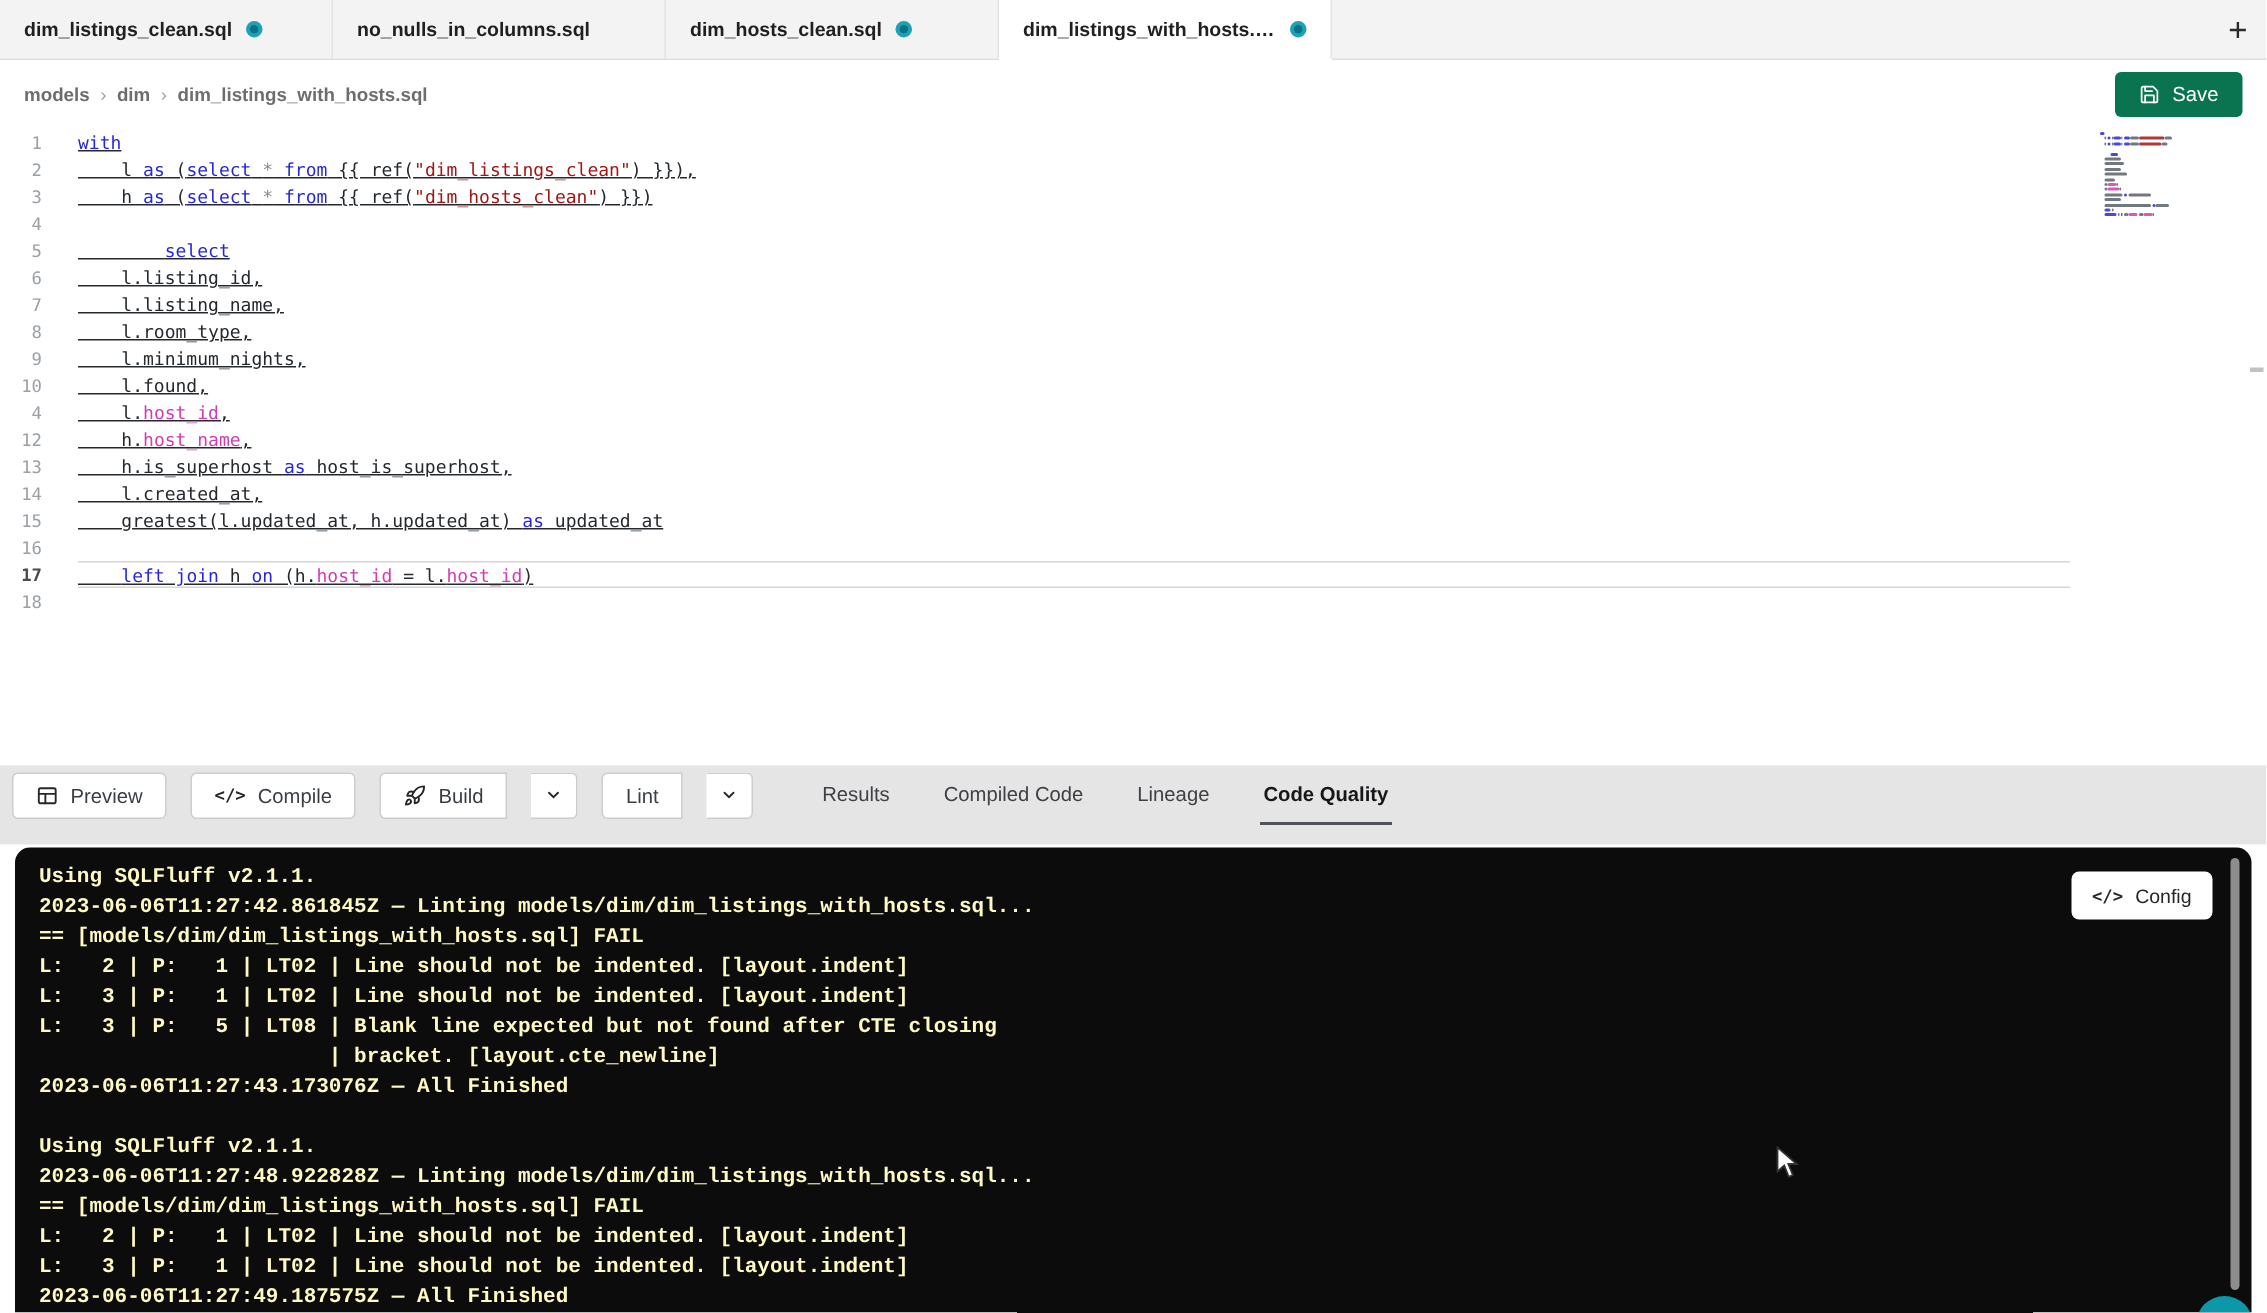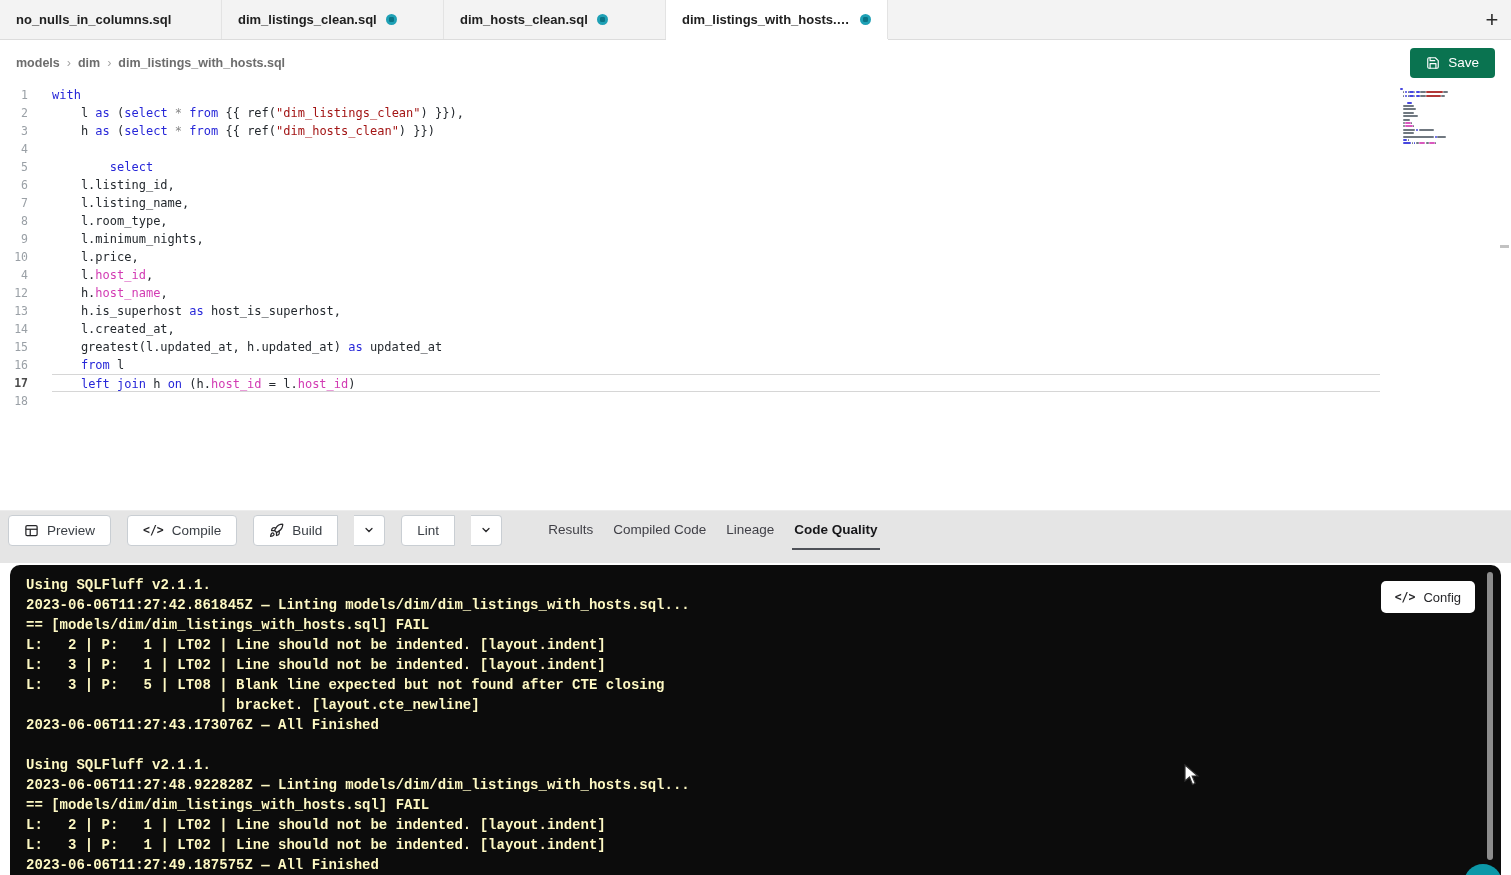--- a/index.html
+++ b/index.html
@@ -28,21 +28,21 @@
   .bc-sep { margin: 0 7px; color: #a3a3a3; }
   .save-btn { display: flex; align-items: center; gap: 8px; background: var(--accent-green, #0a7350);
               color: #fff; border: none; border-radius: 4px; padding: 0 16px; height: 30px;
               font-size: 13.5px; font-weight: 500; cursor: pointer; }
 
   
   .editor { position: relative; height: 425px; background: #fff; overflow: hidden;
             font-family: "DejaVu Sans Mono", monospace; font-size: 12px; padding-top: 1px; }
   .code-row { display: flex; height: 18px; line-height: 18px; }
   .gutter { width: 52px; flex: none; text-align: right; padding-right: 24px; color: #9aa0a6; font-size: 11.5px; }
-  .code { flex: 1; white-space: pre; color: #24292e; margin-right: 131px; }
+  .code { flex: 1; white-space: pre; color: #24292e; margin-right: 131px; text-decoration: underline; }
   .code-row.current .code { border-top: 1px solid #d6d6d6; border-bottom: 1px solid #d6d6d6; }
   .code-row.current .gutter { color: #4b4b4b; font-weight: bold; }
   .tok-kw { color: var(--tok-kw, #2727d8); }
   .tok-str { color: var(--tok-str, #a31515); }
   .tok-var { color: var(--tok-var, #d23bb3); }
   .tok-op { color: var(--tok-op, #888); }
   .minimap { position: absolute; top: 3px; right: 51px; width: 60px; height: 70px; }
   .mm-seg { position: absolute; height: 2px; border-radius: 1px; opacity: .85; }
   .editor-mark { position: absolute; right: 2px; top: 160px; width: 9px; height: 3px; background: #c2c2c2; }
 
@@ -52,21 +52,21 @@
   .btn { display: inline-flex; align-items: center; gap: 8px; background: #fff;
          border: 1px solid #c9ced3; border-radius: 4px; height: 31px; padding: 0 15px;
          font-size: 13.5px; color: #3a3f45; font-weight: 500; cursor: pointer;
          font-family: "Liberation Sans", sans-serif; }
   .btn + .btn, .btn-group { margin-left: 16px; }
   .btn-group { display: inline-flex; }
   .btn-group .seg-main { border-radius: 4px 0 0 4px; }
   .btn-group .seg-chev { border-radius: 0 4px 4px 0; border-left: none; padding: 0 9px; }
   .ico { display: inline-flex; align-items: center; }
   .code-glyph { font-family: "DejaVu Sans Mono", monospace; font-size: 11.5px; font-weight: bold; color: #27272a; }
-  .panel-tabs { display: flex; gap: 16px; margin-left: 44px; align-self: flex-start; height: 39px; }
+  .panel-tabs { display: flex; gap: 32px; margin-left: 44px; align-self: flex-start; height: 39px; }
   .ptab { display: flex; align-items: center; font-size: 13.5px; color: #3f3f46;
           border-bottom: 2px solid transparent; cursor: pointer; padding: 0 2px; }
   .ptab.active { color: #17171a; font-weight: 600; border-bottom-color: #4f5258; }
 
   
   .terminal { position: relative; margin: 2px 10px 0; height: 320px; background: var(--terminal-bg, #0c0c0c);
               border-radius: 10px; padding: 10px 16px; overflow: hidden; }
   .terminal-text { font-family: Liberation Mono, monospace; font-size: 14px; font-weight: bold;
                    line-height: 20px; color: #fef9c3; white-space: pre; }
   .config-btn { position: absolute; top: 16px; right: 26px; display: flex; align-items: center; gap: 8px;
@@ -80,25 +80,25 @@
   .mouse-cursor { position: absolute; left: 1184px; top: 764px; pointer-events: none; }
 </style>
 </head>
 <body>
 
 <div class="app">
 
   <header class="tabbar">
     <div class="tabs" id="tabs">
         <div class="tab">
-          <span class="tab-label">no_nulls_in_columns.sql</span>
-        </div>
-        <div class="tab">
           <span class="tab-label">dim_listings_clean.sql</span>
           <span class="dot"></span>
+        </div>
+        <div class="tab">
+          <span class="tab-label">no_nulls_in_columns.sql</span>
         </div>
         <div class="tab">
           <span class="tab-label">dim_hosts_clean.sql</span>
           <span class="dot"></span>
         </div>
         <div class="tab active">
           <span class="tab-label">dim_listings_with_hosts.sql</span>
           <span class="dot"></span>
         </div>
       </div>
@@ -158,21 +158,21 @@
         <div class="code-row">
           <span class="gutter">8</span>
           <span class="code"><span class="tok-pl">    l.room_type,</span></span>
         </div>
         <div class="code-row">
           <span class="gutter">9</span>
           <span class="code"><span class="tok-pl">    l.minimum_nights,</span></span>
         </div>
         <div class="code-row">
           <span class="gutter">10</span>
-          <span class="code"><span class="tok-pl">    l.price,</span></span>
+          <span class="code"><span class="tok-pl">    l.found,</span></span>
         </div>
         <div class="code-row">
           <span class="gutter">4</span>
           <span class="code"><span class="tok-pl">    l.</span><span class="tok-var">host_id</span><span class="tok-pl">,</span></span>
         </div>
         <div class="code-row">
           <span class="gutter">12</span>
           <span class="code"><span class="tok-pl">    h.</span><span class="tok-var">host_name</span><span class="tok-pl">,</span></span>
         </div>
         <div class="code-row">
@@ -182,21 +182,20 @@
         <div class="code-row">
           <span class="gutter">14</span>
           <span class="code"><span class="tok-pl">    l.created_at,</span></span>
         </div>
         <div class="code-row">
           <span class="gutter">15</span>
           <span class="code"><span class="tok-pl">    greatest(l.updated_at, h.updated_at) </span><span class="tok-kw">as</span><span class="tok-pl"> updated_at</span></span>
         </div>
         <div class="code-row">
           <span class="gutter">16</span>
-          <span class="code"><span class="tok-pl">    </span><span class="tok-kw">from</span><span class="tok-pl"> l</span></span>
         </div>
         <div class="code-row current">
           <span class="gutter">17</span>
           <span class="code"><span class="tok-pl">    </span><span class="tok-kw">left join</span><span class="tok-pl"> h </span><span class="tok-kw">on</span><span class="tok-pl"> (h.</span><span class="tok-var">host_id</span><span class="tok-pl"> = l.</span><span class="tok-var">host_id</span><span class="tok-pl">)</span></span>
         </div>
         <div class="code-row">
           <span class="gutter">18</span>
           <span class="code"></span>
         </div>
       </div>

